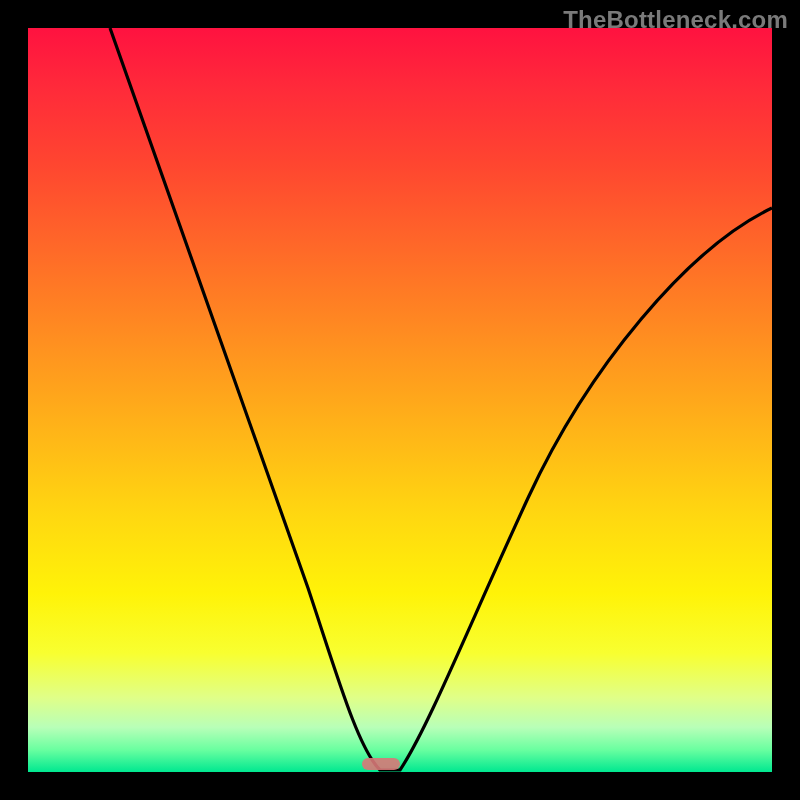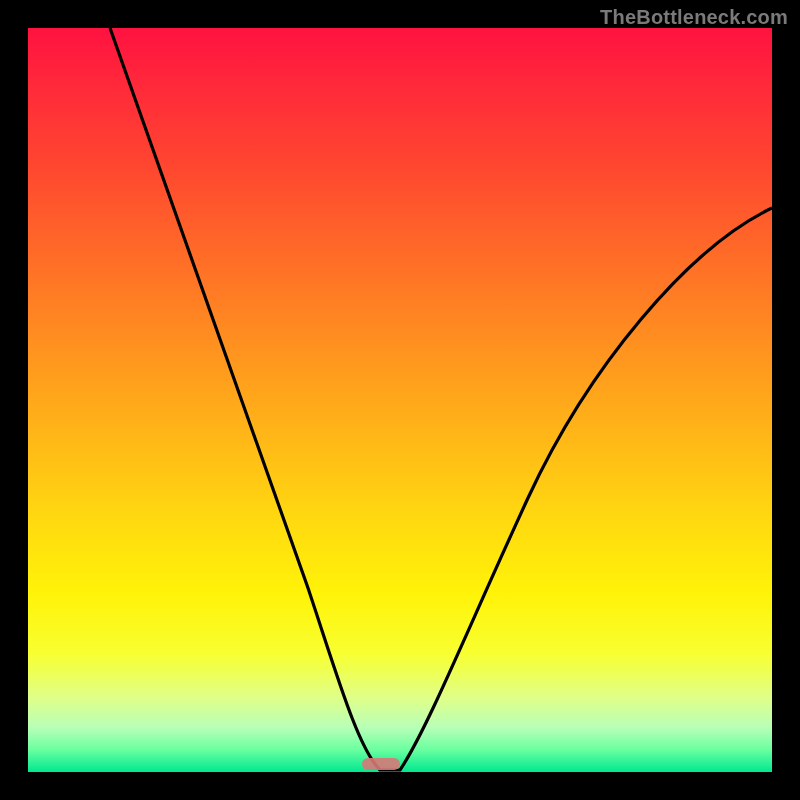--- a/index.html
+++ b/index.html
@@ -16,21 +16,21 @@
       #ffd910 66%,
       #fff308 76%,
       #f8ff30 84%,
       #e0ff88 90%,
       #b8ffb8 94%,
       #6affa0 97%,
       #00e890 100%);
   }
   svg.curve{position:absolute;inset:0}
   .marker{position:absolute;width:38px;height:12px;border-radius:6px;background:#d87878;opacity:.9}
-  .wm{position:absolute;top:6px;right:12px;color:#7a7a7a;font-size:20px;font-weight:600;letter-spacing:.2px}
+  .wm{position:absolute;top:6px;right:12px;color:#7a7a7a;font-size:24px;font-weight:600;letter-spacing:.2px}
 </style>
 </head>
 <body>
 
 <div class="frame">
   <div class="plot">
     <div class="gradient"></div>
     <svg class="curve" viewBox="0 0 744 744" preserveAspectRatio="none">
       <path d="M 82 0
                C 140 160, 210 360, 280 560

